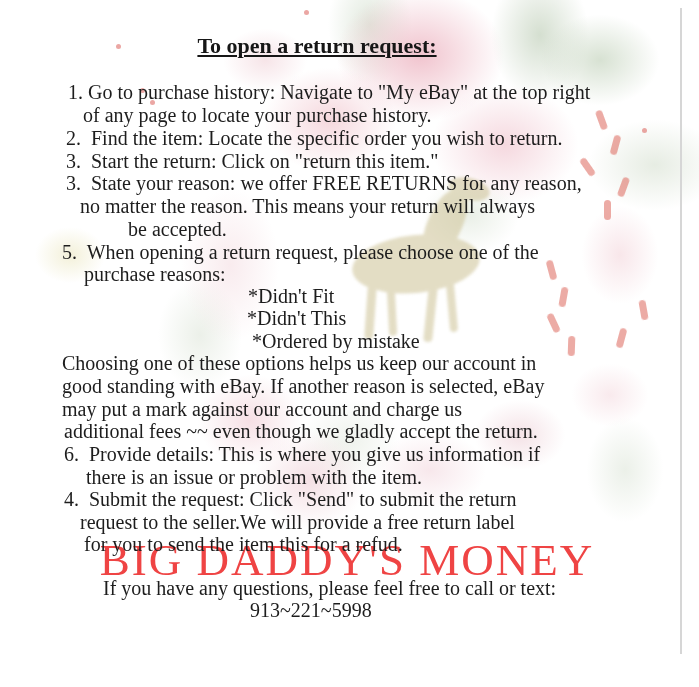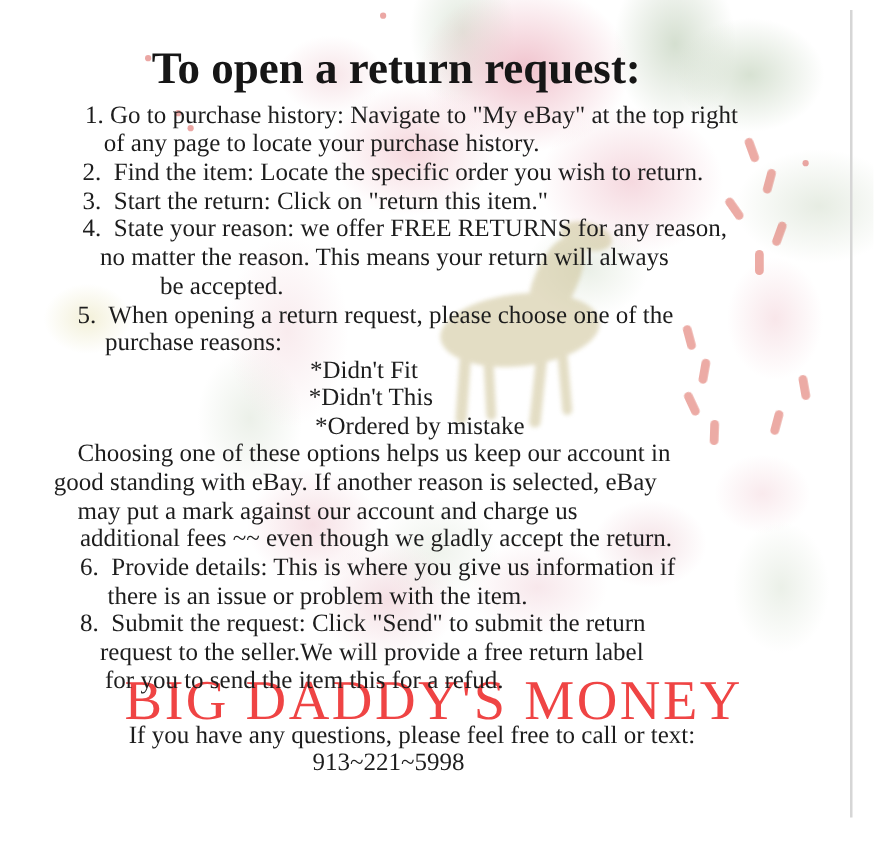--- a/index.html
+++ b/index.html
@@ -63,22 +63,23 @@
     color:#ef4444;
   }
   .wm2{
     position:absolute; top:609px; left:337px; transform:translateX(-50%);
     font-size:31px; letter-spacing:7px; white-space:nowrap;
     color:#cbcbcb;
   }
   
   .title{
     position:absolute; top:33px; left:317px; transform:translateX(-50%);
-    font-size:36px; font-weight:700; white-space:nowrap;
+    font-size:22px; font-weight:700; white-space:nowrap;
     color:#161616;
+    text-decoration:underline;
   }
   .line{
     position:absolute;
     font-size:20px; line-height:23px; white-space:pre;
     color:#1d1d1d;
   }
 </style>
 </head>
 <body>
 
@@ -119,34 +120,34 @@
 
   <div class="wm1">BIG DADDY'S MONEY</div>
 
   <div class="title">To open a return request:</div>
 
   <div>
       <div class="line" style="left: 68px; top: 81px;">1. Go to purchase history: Navigate to "My eBay" at the top right</div>
       <div class="line" style="left: 83px; top: 104px;">of any page to locate your purchase history.</div>
       <div class="line" style="left: 66px; top: 127px;">2.  Find the item: Locate the specific order you wish to return.</div>
       <div class="line" style="left: 66px; top: 150px; text-align: right;">3.  Start the return: Click on "return this item."</div>
-      <div class="line" style="left: 66px; top: 172px;">4.  State your reason: we offer FREE RETURNS for any reason,</div>
+      <div class="line" style="left: 66px; top: 172px;">3.  State your reason: we offer FREE RETURNS for any reason,</div>
       <div class="line" style="left: 80px; top: 195px;">no matter the reason. This means your return will always</div>
       <div class="line" style="left: 84px; top: 218px; margin-left: 44px;">be accepted.</div>
       <div class="line" style="left: 62px; top: 241px;">5.  When opening a return request, please choose one of the</div>
       <div class="line" style="left: 84px; top: 263px;">purchase reasons:</div>
       <div class="line" style="left: 248px; top: 285px;">*Didn't Fit</div>
       <div class="line" style="left: 247px; top: 307px;">*Didn't This</div>
       <div class="line" style="left: 252px; top: 330px;">*Ordered by mistake</div>
       <div class="line" style="left: 62px; top: 352px;">Choosing one of these options helps us keep our account in</div>
-      <div class="line" style="left: 43px; top: 375px;">good standing with eBay. If another reason is selected, eBay</div>
+      <div class="line" style="left: 62px; top: 375px;">good standing with eBay. If another reason is selected, eBay</div>
       <div class="line" style="left: 62px; top: 398px;">may put a mark against our account and charge us</div>
       <div class="line" style="left: 64px; top: 420px;">additional fees ~~ even though we gladly accept the return.</div>
       <div class="line" style="left: 64px; top: 443px;">6.  Provide details: This is where you give us information if</div>
       <div class="line" style="left: 86px; top: 466px;">there is an issue or problem with the item.</div>
-      <div class="line" style="left: 64px; top: 488px;">8.  Submit the request: Click "Send" to submit the return</div>
+      <div class="line" style="left: 64px; top: 488px;">4.  Submit the request: Click "Send" to submit the return</div>
       <div class="line" style="left: 80px; top: 511px;">request to the seller.We will provide a free return label</div>
       <div class="line" style="left: 84px; top: 533px;">for you to send the item this for a refud.</div>
       <div class="line" style="left: 103px; top: 577px;">If you have any questions, please feel free to call or text:</div>
       <div class="line" style="left: 250px; top: 599px;">913~221~5998</div>
     </div>
 
 </div>
 
 </body></html>

